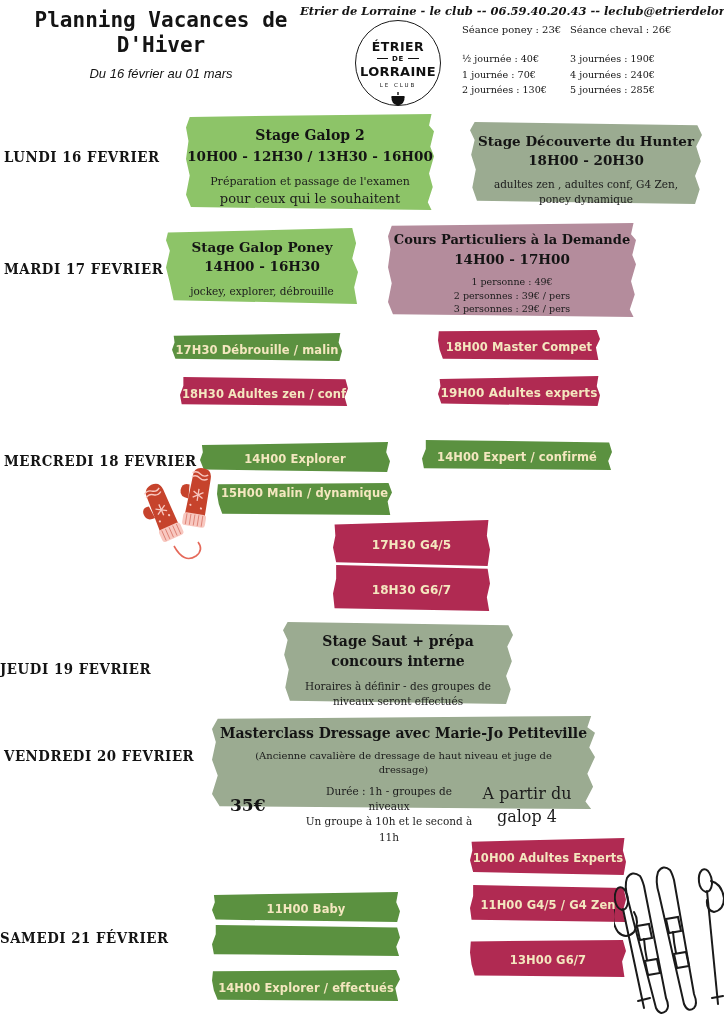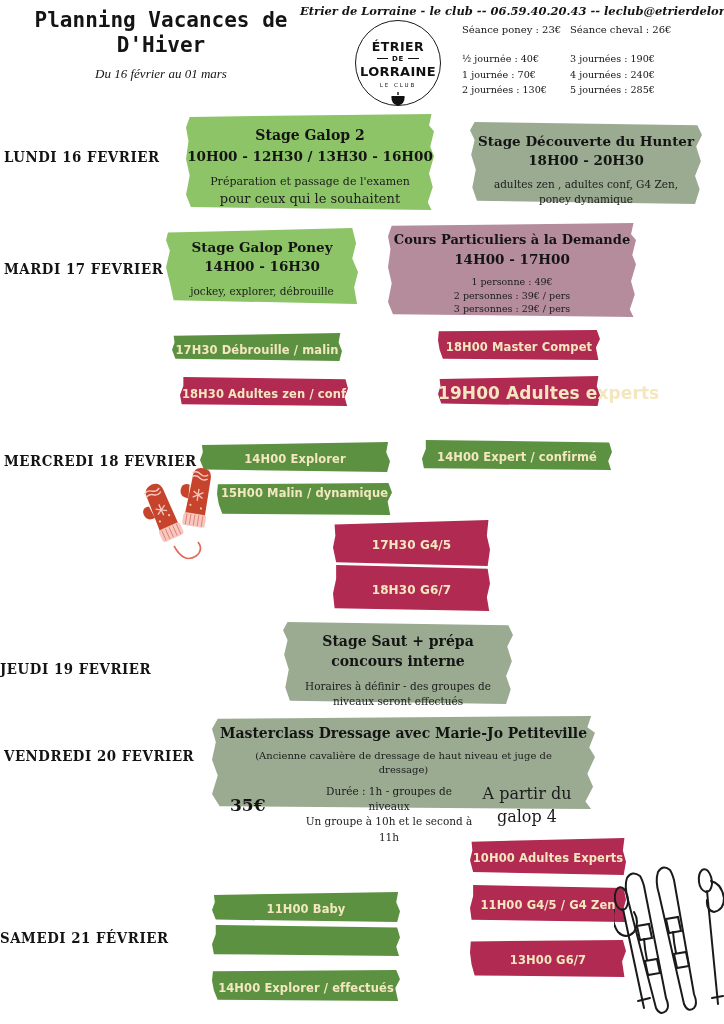--- a/index.html
+++ b/index.html
@@ -15,21 +15,21 @@
   .hdr-title {
     position: absolute; left: 16px; top: 8px; width: 290px;
     text-align: center;
   }
   .hdr-title .t1 {
     font-family: "DejaVu Sans Mono", monospace;
     font-weight: bold; font-size: 21px; line-height: 1.18;
     letter-spacing: 0px; color: #141414;
   }
   .hdr-title .t2 {
-    font-family: Liberation Serif, serif;
+    font-family: Liberation Sans, sans-serif;
     font-style: italic; font-size: 13px; color: #141414;
     margin-top: 8px;
   }
 
   .hdr-contact {
     position: absolute; left: 300px; top: 4px; width: 420px;
     font-family: "DejaVu Serif", serif; font-style: italic;
     font-weight: bold; font-size: 11.5px; color: #141414;
     white-space: nowrap;
   }
@@ -218,21 +218,21 @@
   <div class="blk" style="left:438px; top:330px; width:162px; height:30px;">
     <div class="bg tear-bar3" style="background:#B02A52"></div>
     <div class="inner" style="padding-top:7px;">
       <span class="bar-txt" style="font-size:11.5px;">18H00 Master Compet</span>
     </div>
   </div>
 
   <div class="blk" style="left:438px; top:376px; width:162px; height:30px;">
     <div class="bg tear-bar1" style="background:#B02A52"></div>
     <div class="inner" style="padding-top:7px;">
-      <span class="bar-txt" style="font-size:17px;">19H00 Adultes experts</span>
+      <span class="bar-txt" style="font-size:12px;">19H00 Adultes experts</span>
     </div>
   </div>
 
   <div class="blk" style="left:200px; top:442px; width:190px; height:30px;">
     <div class="bg tear-bar1" style="background:#5B9140"></div>
     <div class="inner" style="padding-top:7px;">
       <span class="bar-txt" style="font-size:11.5px;">14H00 Explorer</span>
     </div>
   </div>
 

